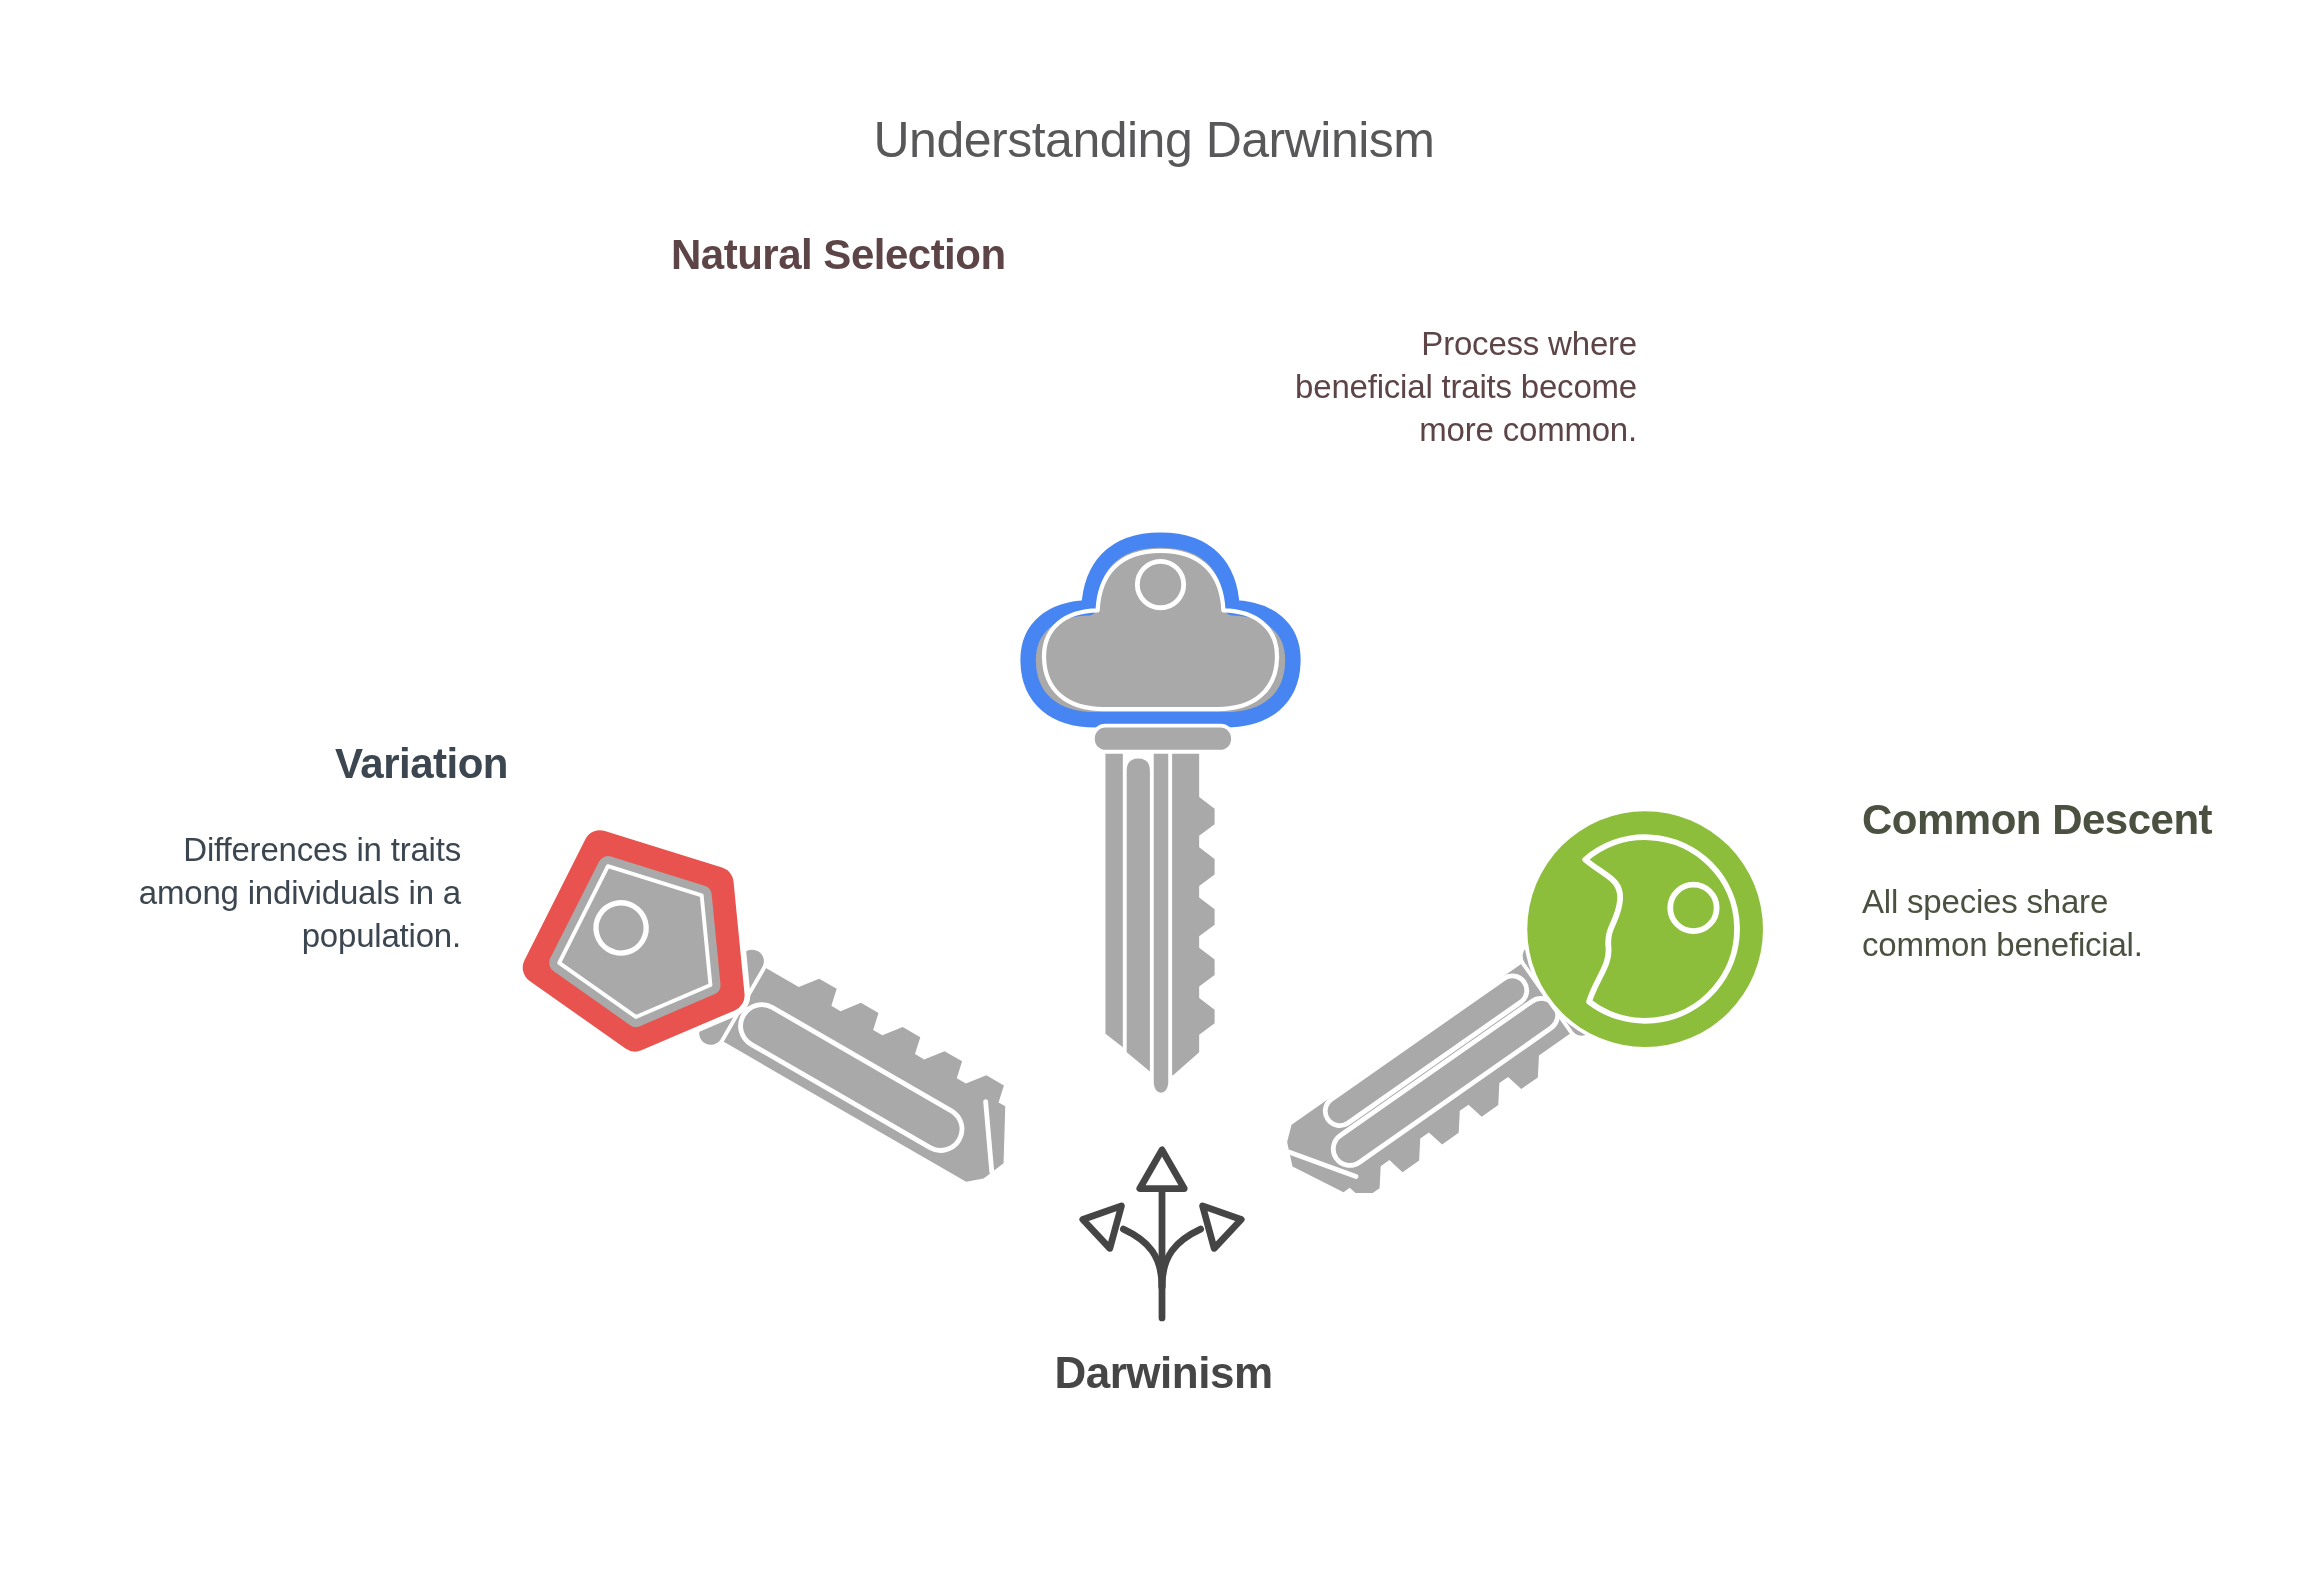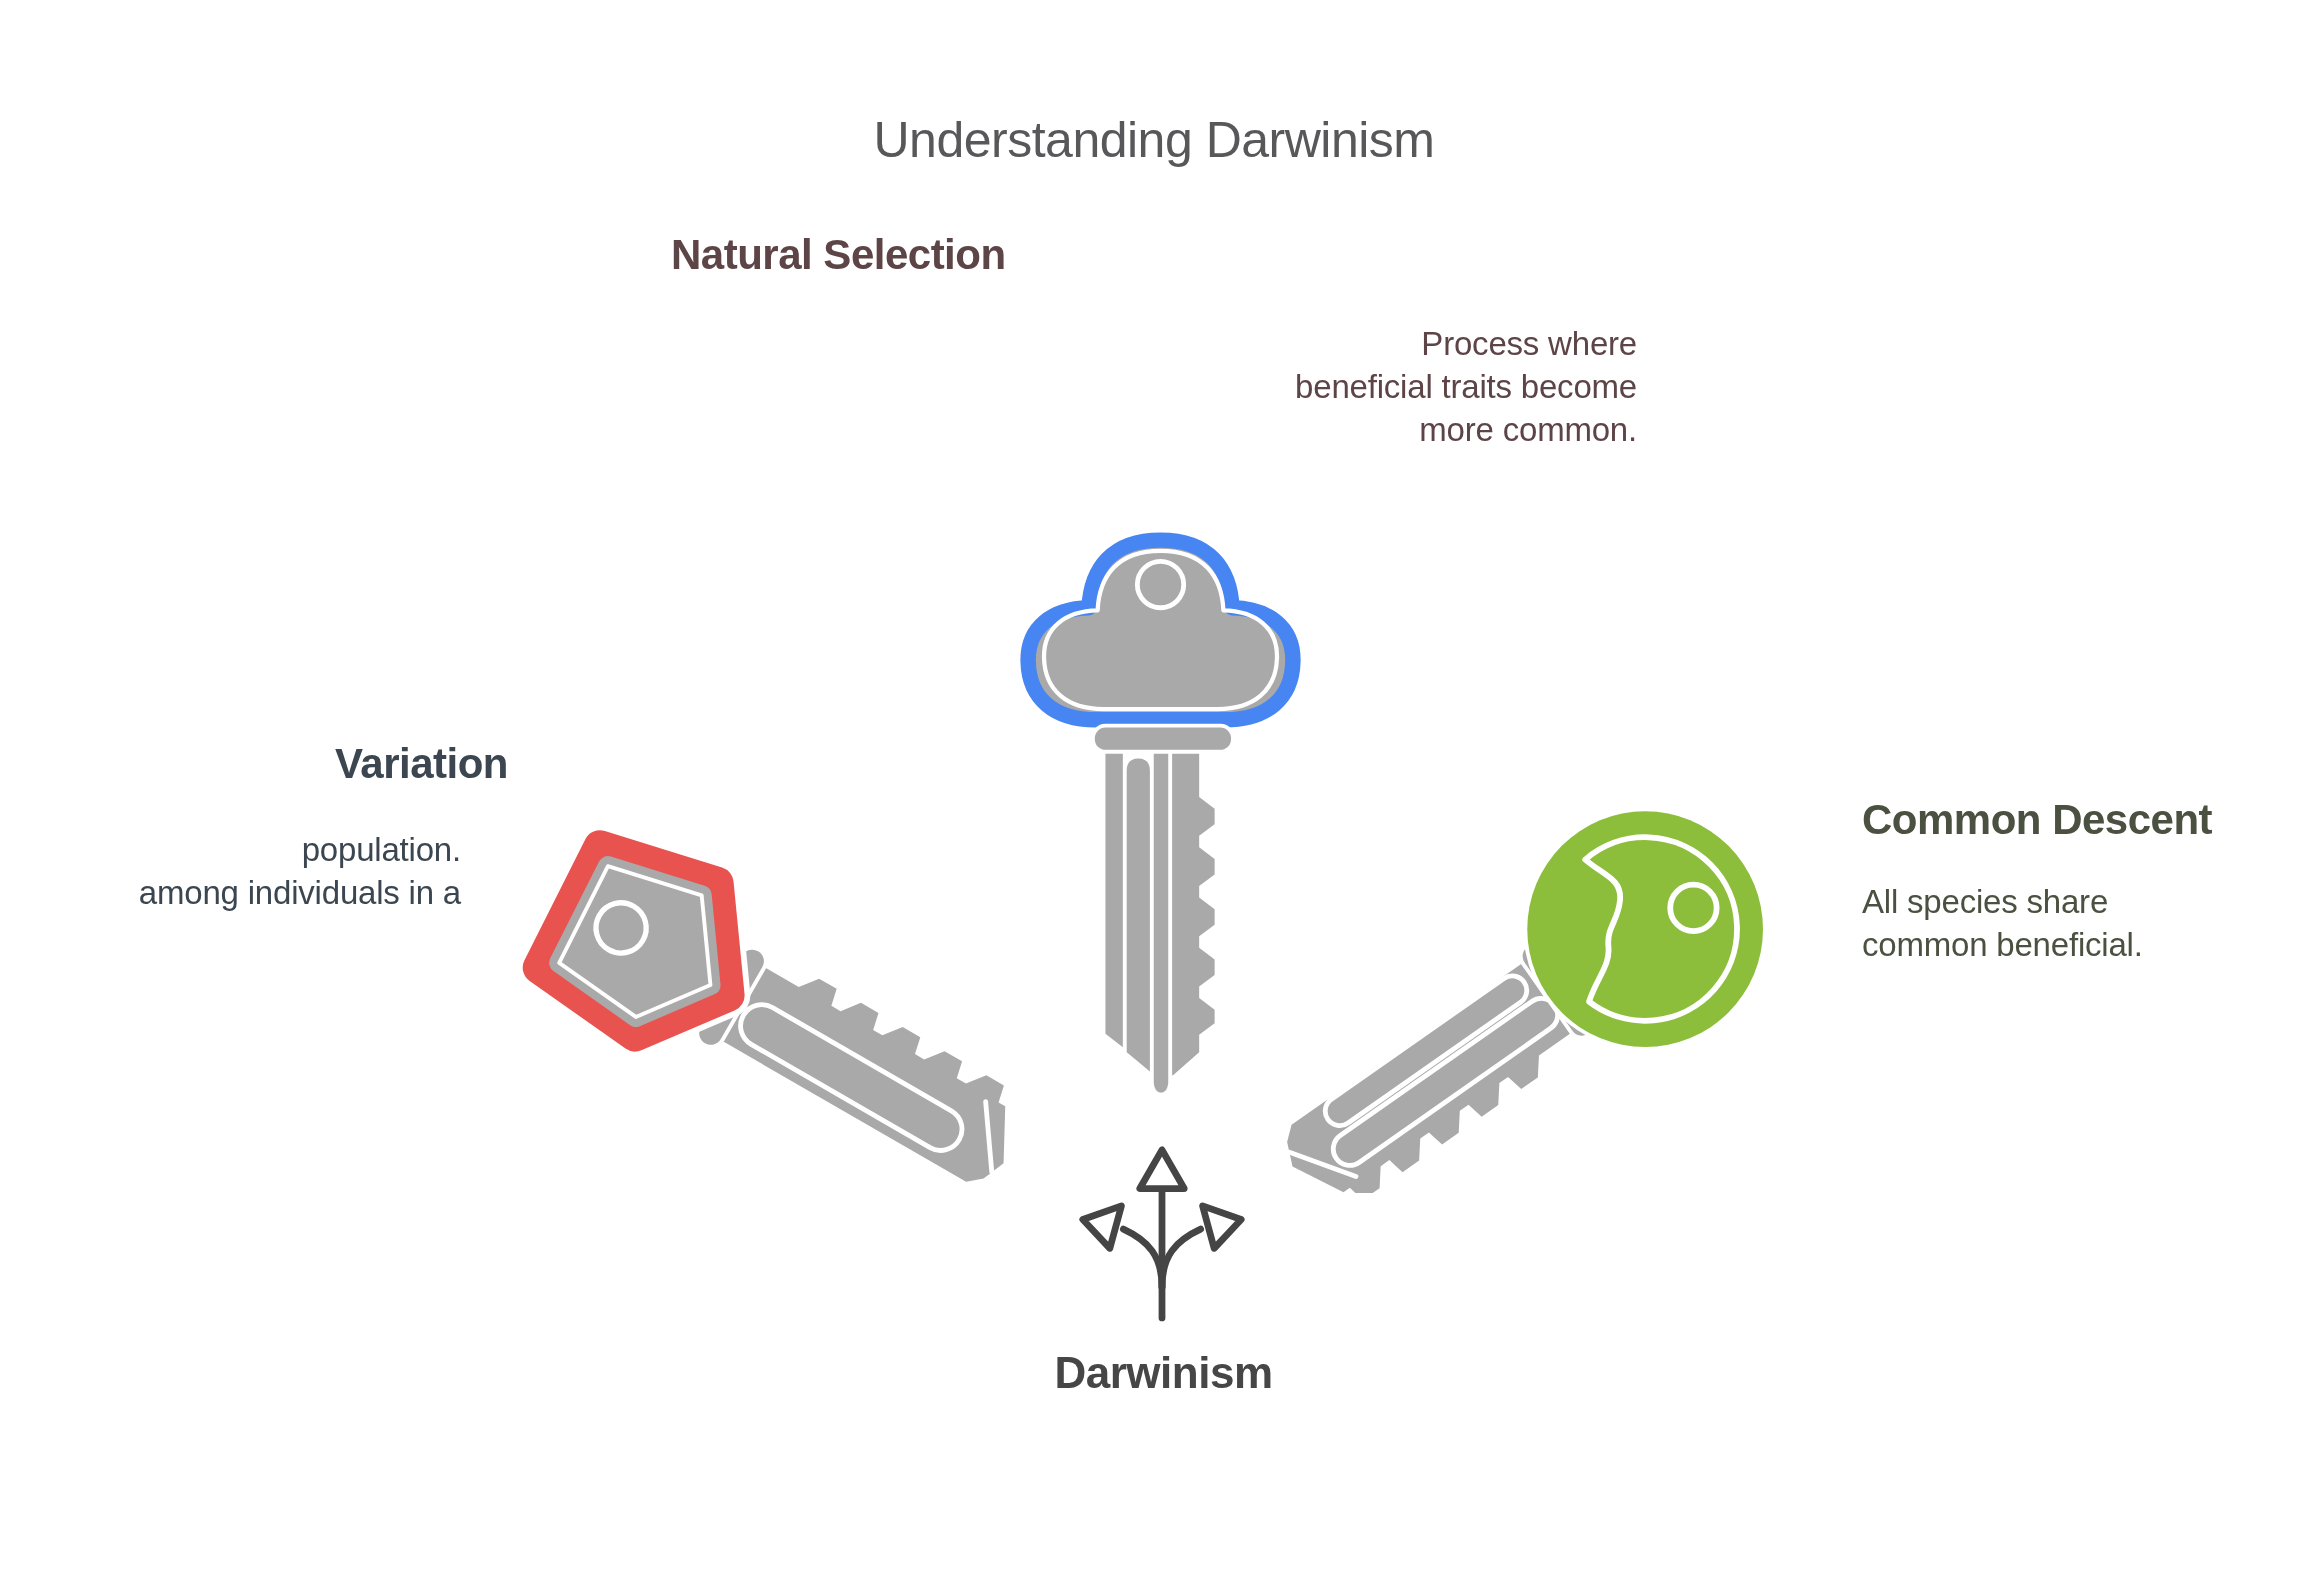--- a/index.html
+++ b/index.html
@@ -50,22 +50,23 @@
 
   <div class="abs heading ns-title">Natural Selection</div>
   <div class="abs desc ns-desc">
     <div>Process where</div>
     <div>beneficial traits become</div>
     <div>more common.</div>
   </div>
 
   <div class="abs heading var-title">Variation</div>
   <div class="abs desc var-desc">
+    <div>Differences in traits</div>
+    <div>among individuals in a</div>
     <div>population.</div>
-    <div>among individuals in a</div>
   </div>
 
   <div class="abs heading cd-title">Common Descent</div>
   <div class="abs desc cd-desc">
     <div>All species share</div>
     <div>common beneficial.</div>
   </div>
 
   <svg class="abs" style="left:1004px;top:515px;" width="314" height="599" viewBox="0 0 325 620">
     <g>

